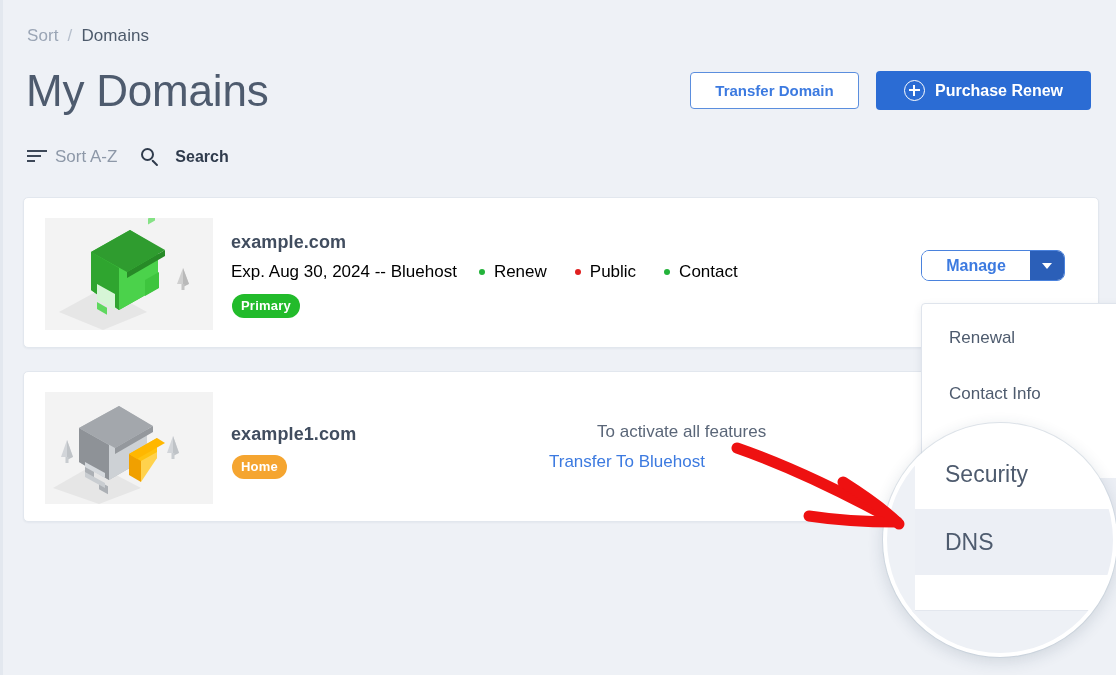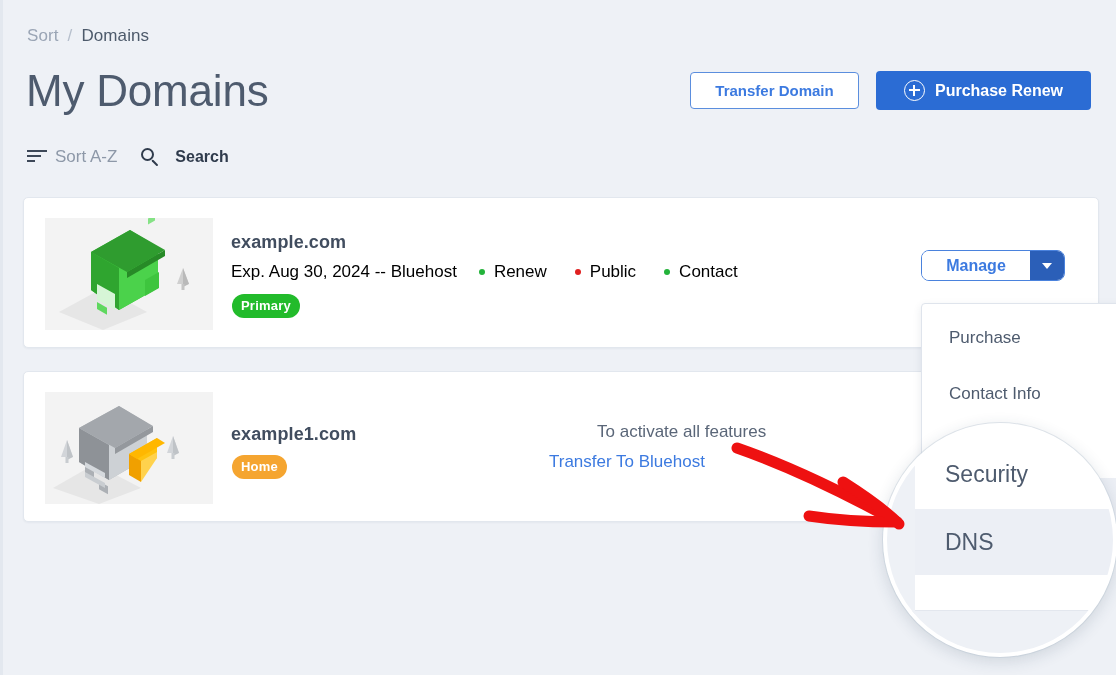--- a/index.html
+++ b/index.html
@@ -306,21 +306,21 @@
     <div class="manage-main">
       <span>Manage</span>
     </div>
     <div class="manage-caret">
       <span class="chev"></span>
     </div>
   </div>
 
   <div class="dropdown">
     <div class="dd-item">
-      <span>Purchase</span>
+      <span>Renewal</span>
     </div>
     <div class="dd-item">
       <span>Contact Info</span>
     </div>
     <div class="dd-item">
       <span>Security</span>
     </div>
     <div class="dd-item active">
       <span>DNS</span>
     </div>

